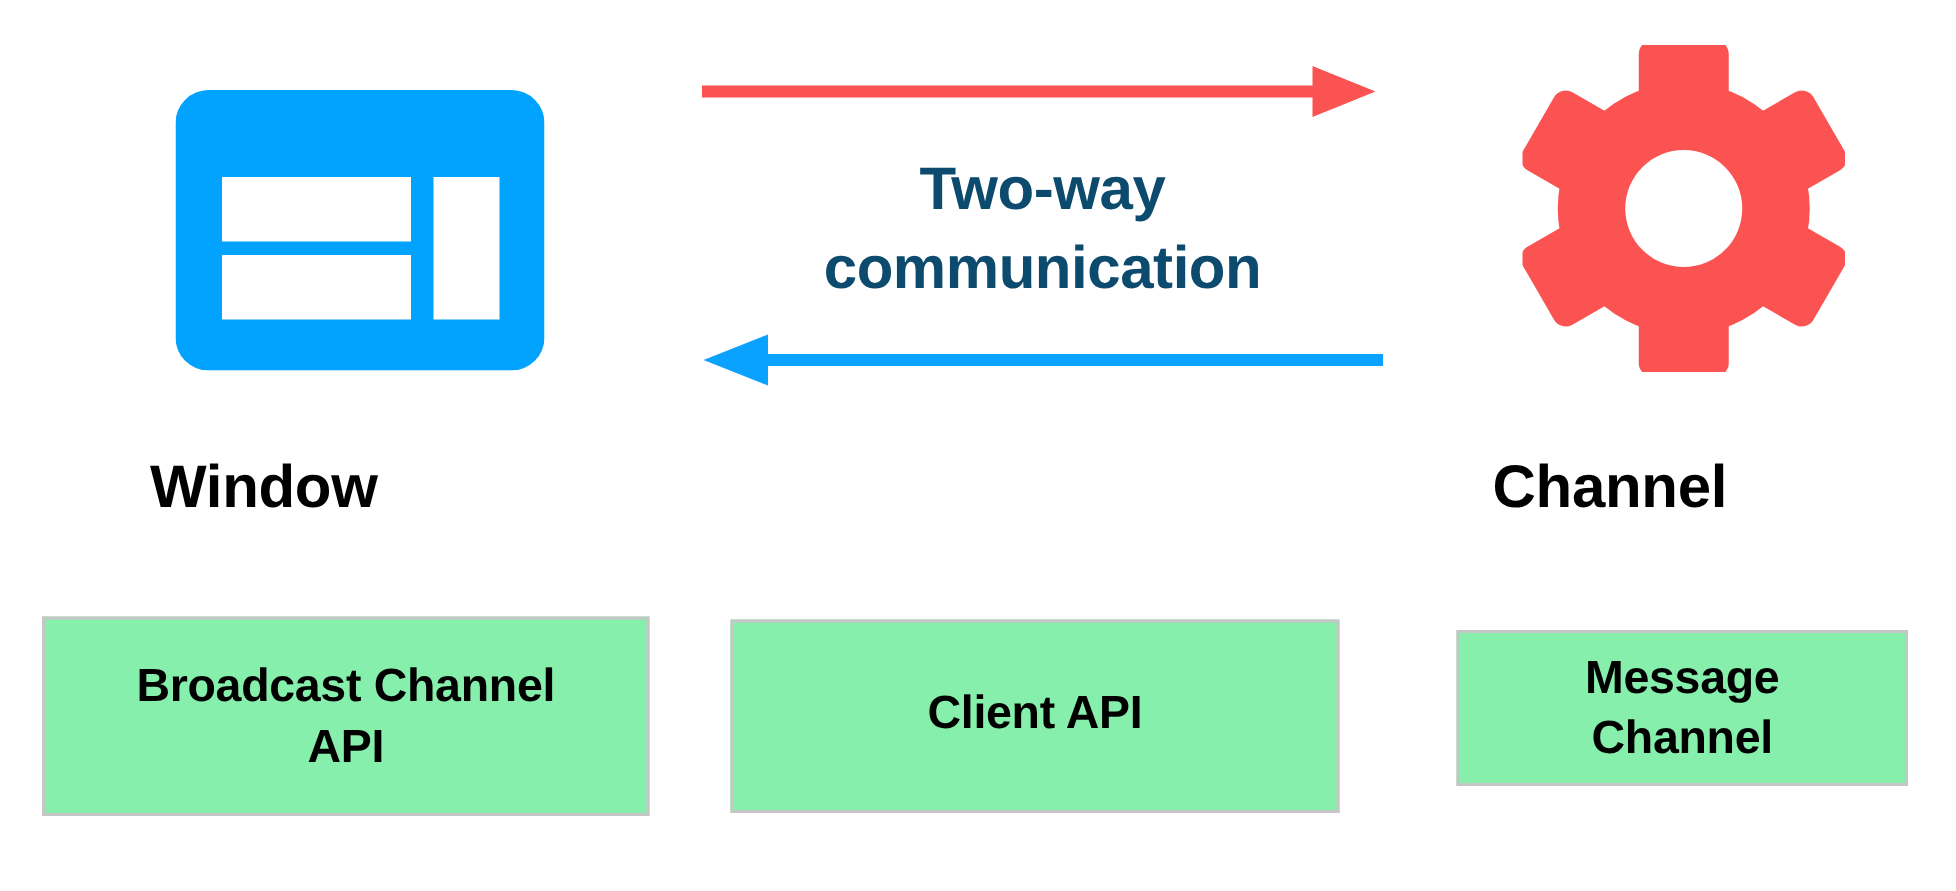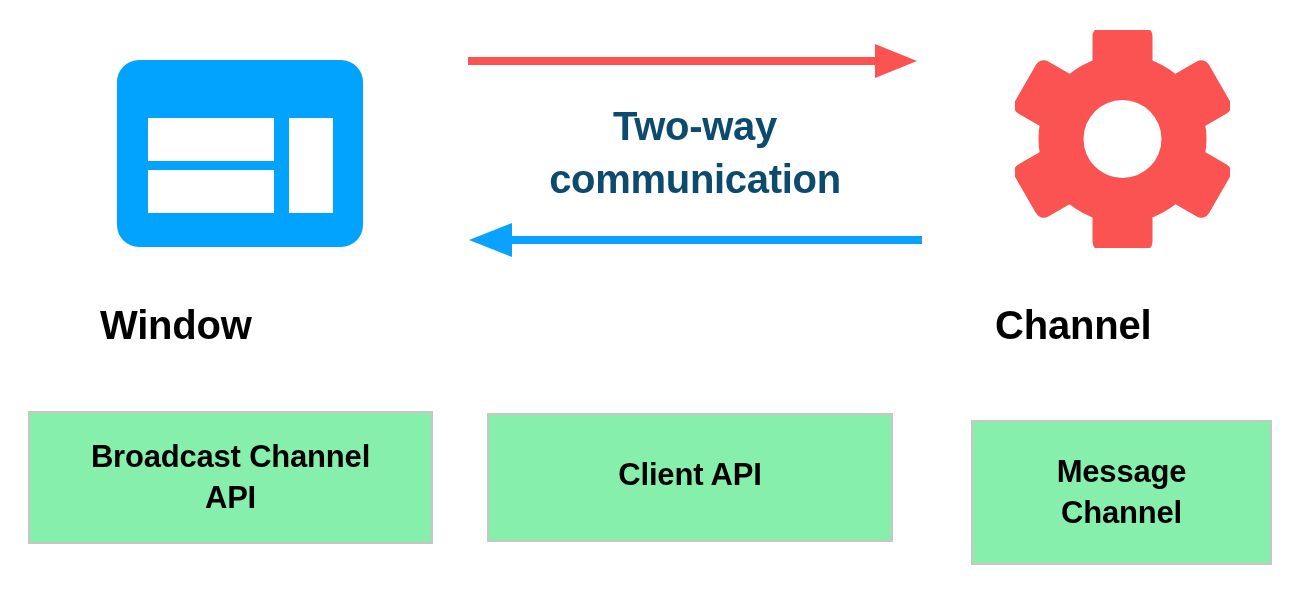--- a/index.html
+++ b/index.html
@@ -94,21 +94,21 @@
   .api-box .box-text { display: block; white-space: pre-line; }
   .api-box.box-broadcast {
     left: 28px;  top: 411px;  width: 405px; height: 133px;
   }
   .api-box.box-client {
     left: 487px; top: 413px;  width: 406px; height: 129px;
     align-items: flex-start;
     padding-top: 40px;
   }
   .api-box.box-message {
-    left: 971px; top: 420px;  width: 301px; height: 145px;
+    left: 971px; top: 420px;  width: 301px; height: 104px;
   }
 </style>
 </head>
 <body>
 
 <div id="stage">
 
   <div class="window-icon">
     <svg viewBox="0 0 246 187" width="246" height="187" aria-hidden="true">
       <rect x="0" y="0" width="246" height="187" rx="22" ry="22" fill="#02A2FF"></rect>

